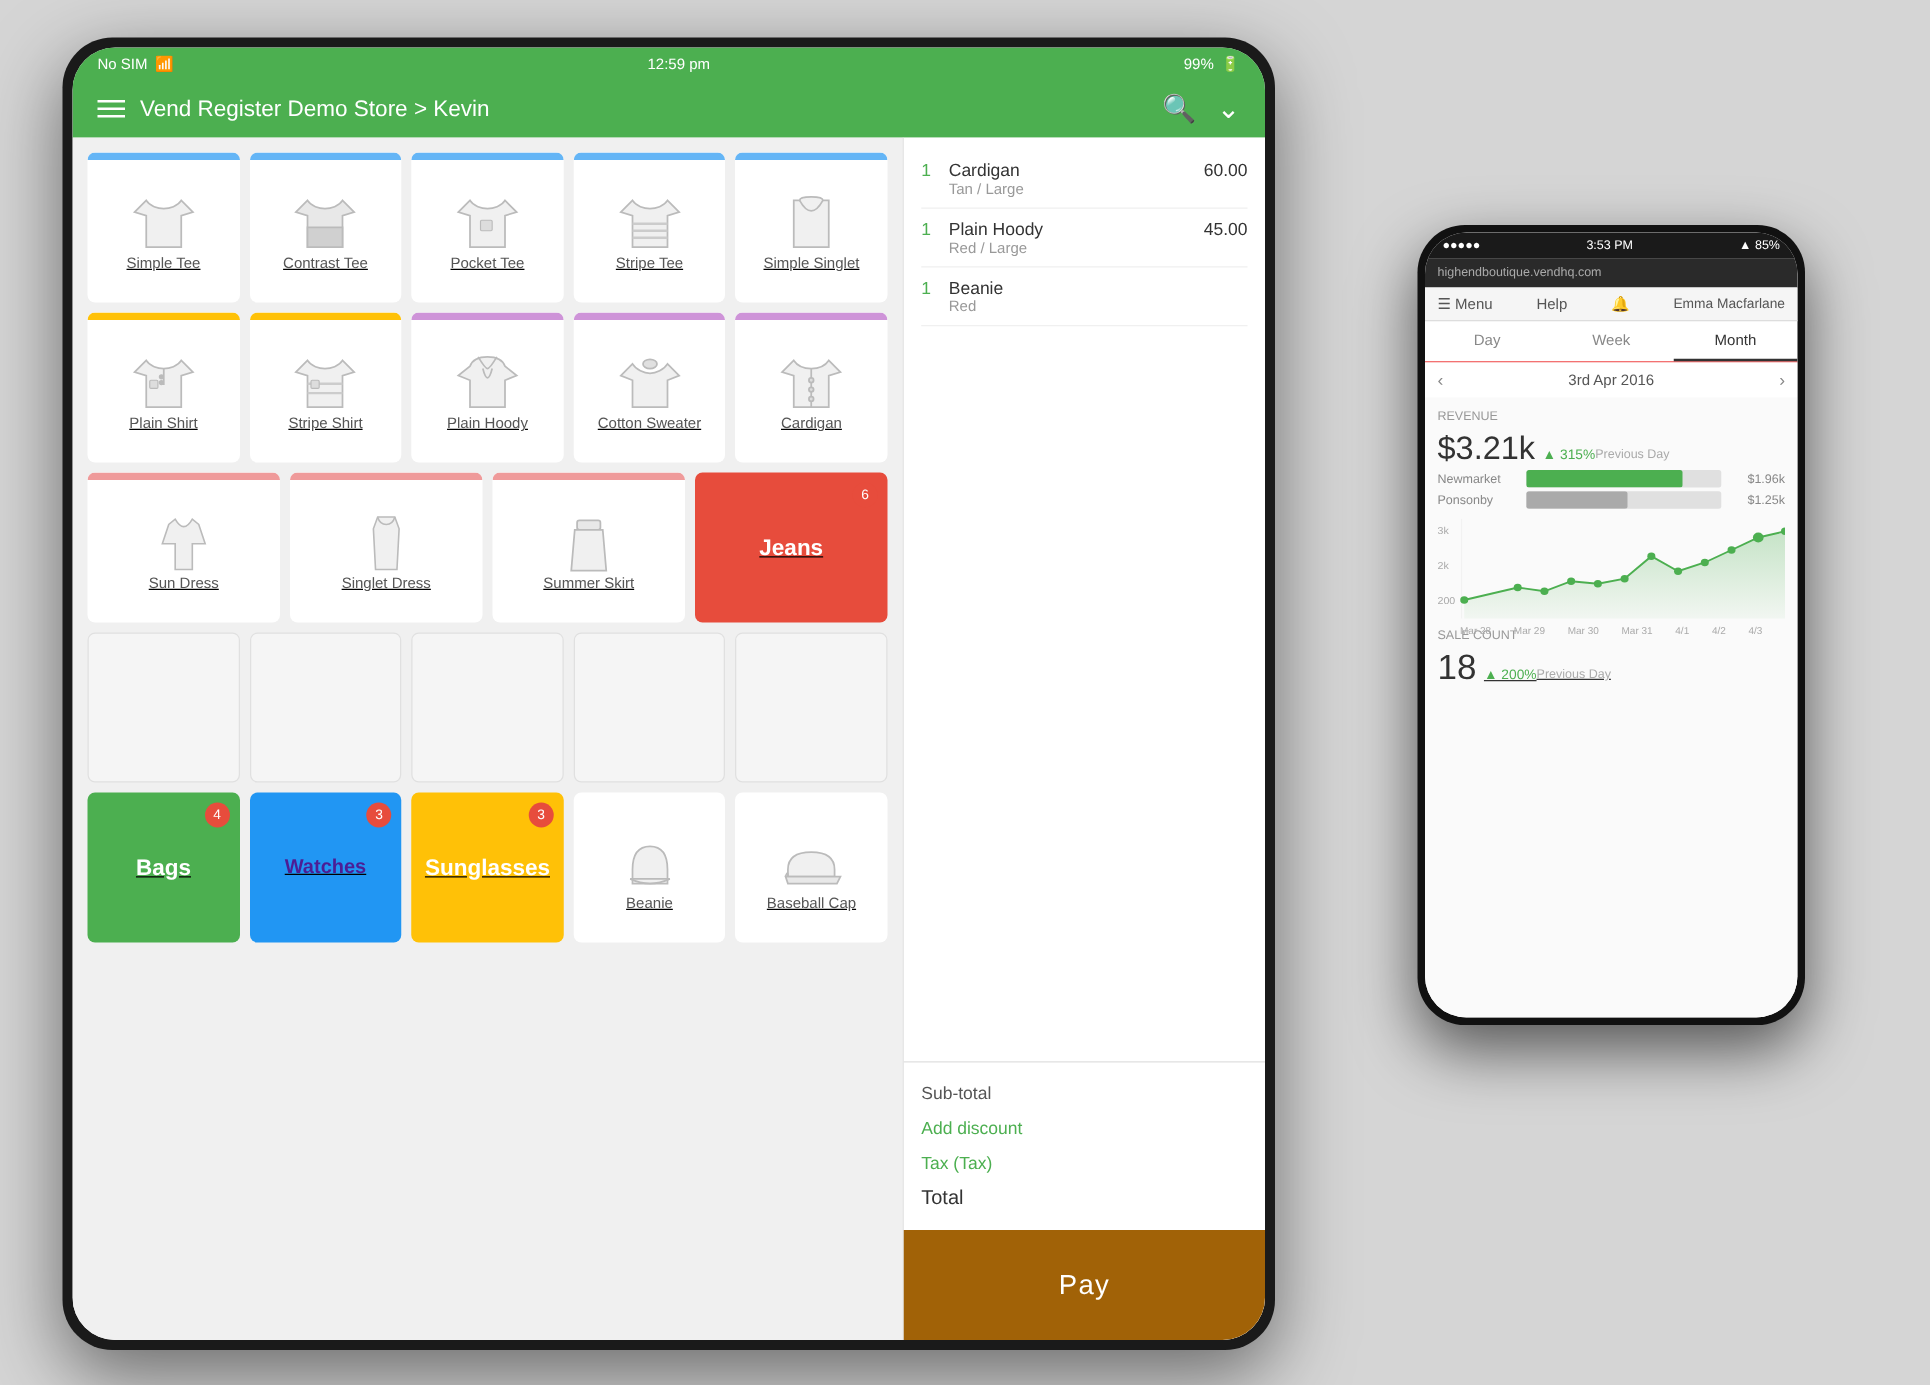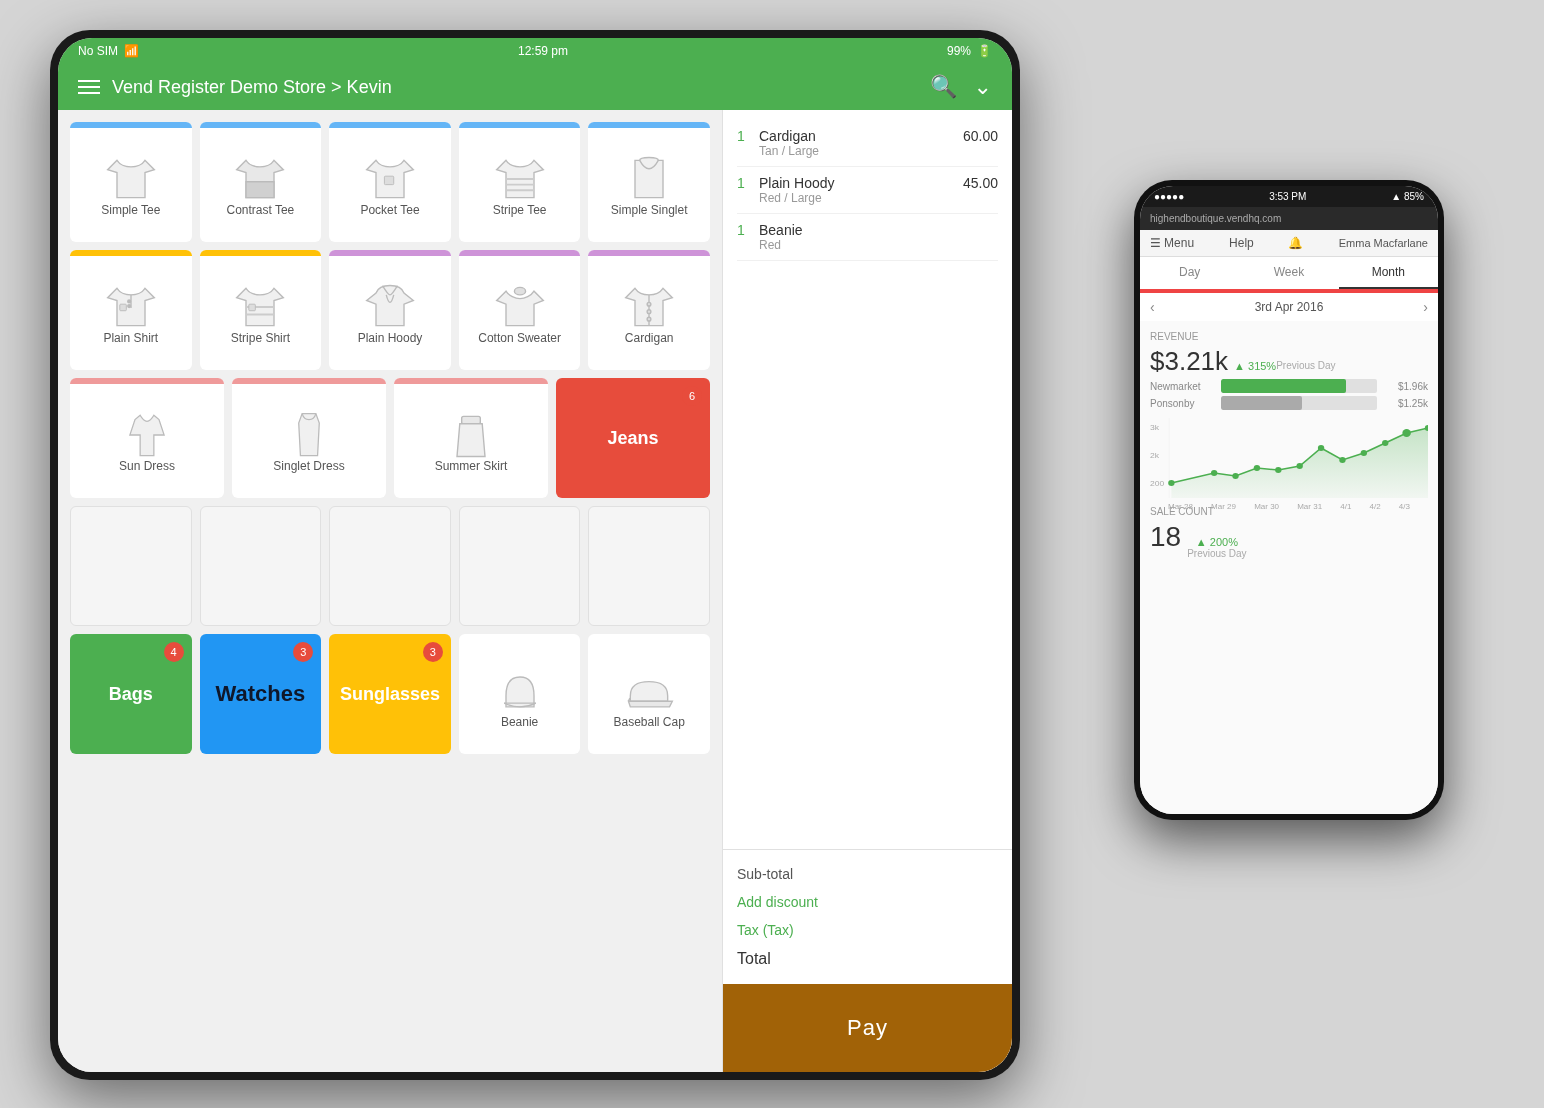--- a/index.html
+++ b/index.html
@@ -93,20 +93,21 @@
       flex: 1;
       background: white;
       border-radius: 6px;
       overflow: hidden;
       display: flex;
       flex-direction: column;
       align-items: center;
       cursor: pointer;
       min-height: 120px;
       position: relative;
+      text-decoration: underline;
     }
     .product-card-top-bar {
       width: 100%;
       height: 6px;
       flex-shrink: 0;
     }
     .product-card-body {
       flex: 1;
       display: flex;
       flex-direction: column;
@@ -247,21 +248,21 @@
       justify-content: space-between;
       align-items: center;
     }
     .phone-header-item {
       font-size: 12px;
       color: #555;
       cursor: pointer;
     }
     .phone-tabs {
       display: flex;
-      border-bottom: 4px solid #ef4444;
+      border-bottom: 1px solid #ef4444;
     }
     .phone-tab {
       flex: 1;
       text-align: center;
       padding: 8px;
       font-size: 12px;
       color: #888;
       cursor: pointer;
       border-bottom: 2px solid transparent;
     }
@@ -548,21 +549,21 @@
             <div class="product-card empty"></div>
           </div>
 
           <div class="product-row">
             <div class="product-card green-card" style="min-height:110px; justify-content:center; align-items:center; display:flex; flex-direction:column; position:relative;">
               <div class="badge">4</div>
               <span class="product-name" style="color:white;font-size:18px;font-weight:600;">Bags</span>
             </div>
             <div class="product-card blue-card" style="min-height:110px; justify-content:center; align-items:center; display:flex; flex-direction:column; position:relative;">
               <div class="badge">3</div>
-              <span class="product-name" style="color:#0f172a;font-size:22px;font-weight:600;">Watches</span>
+              <span class="product-name" style="color:#4c1d95;font-size:16px;font-weight:600;">Watches</span>
             </div>
             <div class="product-card yellow-card" style="min-height:110px; justify-content:center; align-items:center; display:flex; flex-direction:column; position:relative;">
               <div class="badge">3</div>
               <span class="product-name" style="color:white;font-size:18px;font-weight:600;">Sunglasses</span>
             </div>
             <div class="product-card">
               <div class="product-card-top-bar" style="background:transparent;"></div>
               <div class="product-card-body">
                 <svg class="tee-svg" viewBox="0 0 60 50" fill="none" stroke="#bbb" stroke-width="1.5">
                   <path d="M15,30 Q15,10 30,10 Q45,10 45,30 L45,42 L15,42Z" fill="#f0f0f0"></path>
@@ -737,21 +738,21 @@
             <span>4/1</span>
             <span>4/2</span>
             <span>4/3</span>
           </div>
         </div>
 
         <div style="margin-top:8px;">
           <div class="phone-section-label">SALE COUNT</div>
           <div class="phone-sale-count">
             <span>18</span>
-            <div style="display:flex;flex-direction:column;">
+            <div style="display:flex;flex-direction:row;text-decoration:underline;">
               <span class="phone-sale-change">▲ 200%</span>
               <span style="font-size:10px;color:#aaa;">Previous Day</span>
             </div>
           </div>
         </div>
 
       </div>
 
     </div>
   </div>

